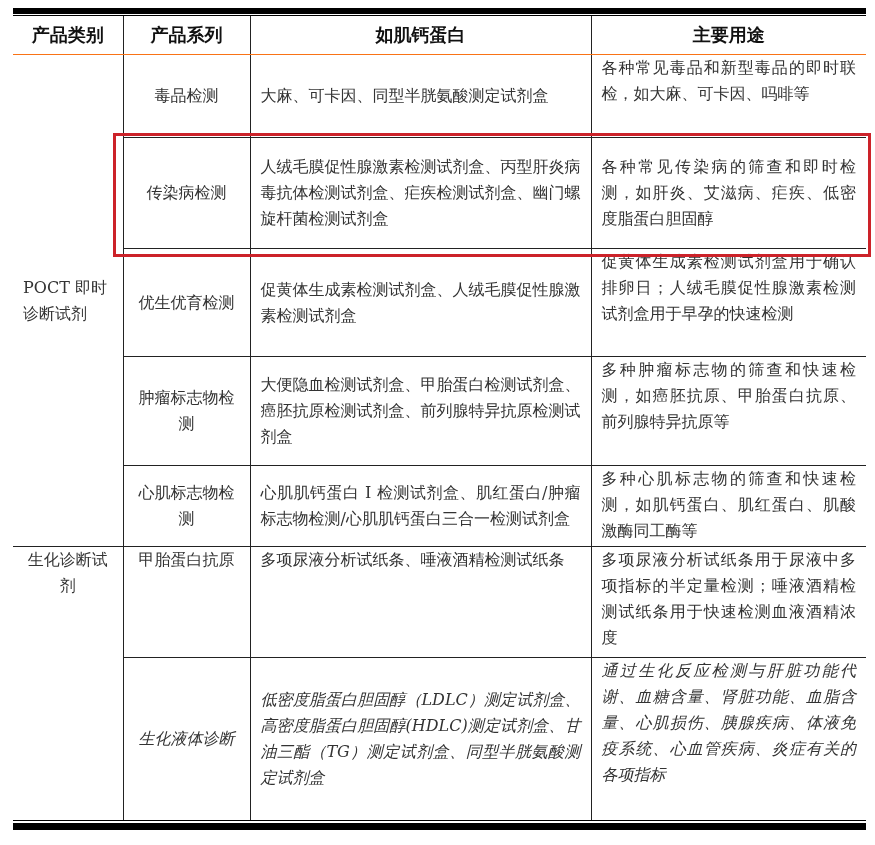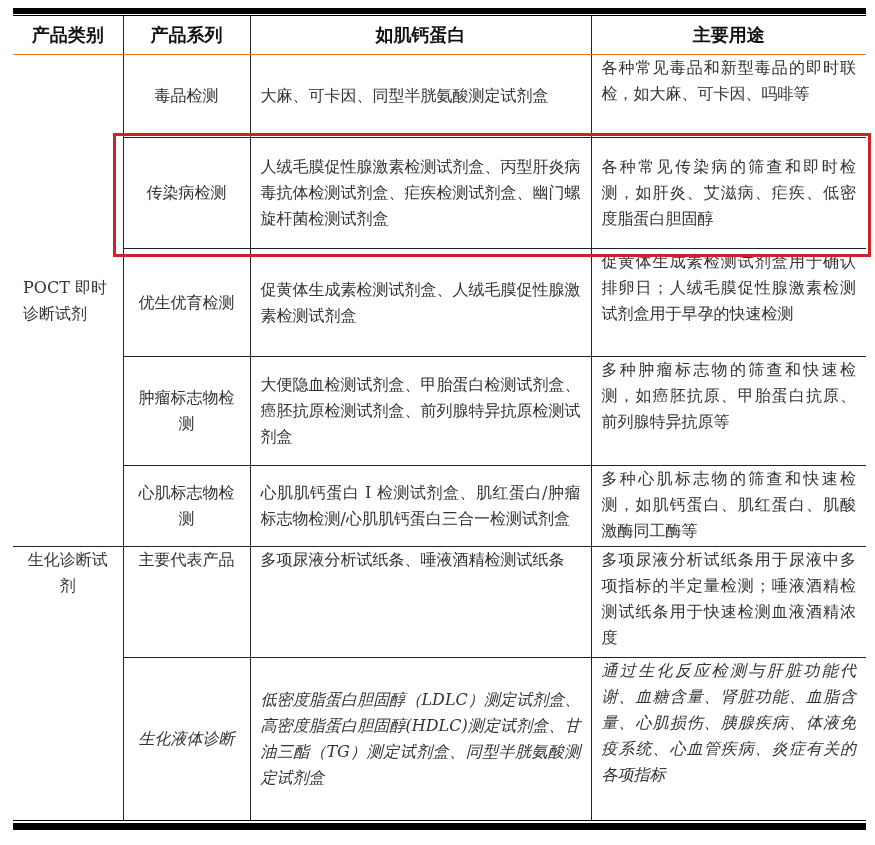--- a/index.html
+++ b/index.html
@@ -75,21 +75,21 @@
         <td class="prod">大便隐血检测试剂盒、甲胎蛋白检测试剂盒、癌胚抗原检测试剂盒、前列腺特异抗原检测试剂盒</td>
         <td class="use">多种肿瘤标志物的筛查和快速检测，如癌胚抗原、甲胎蛋白抗原、前列腺特异抗原等</td>
       </tr>
       <tr style="height:81px">
         <td class="series">心肌标志物检测</td>
         <td class="prod">心肌肌钙蛋白 I 检测试剂盒、肌红蛋白/肿瘤标志物检测/心肌肌钙蛋白三合一检测试剂盒</td>
         <td class="use">多种心肌标志物的筛查和快速检测，如肌钙蛋白、肌红蛋白、肌酸激酶同工酶等</td>
       </tr>
       <tr class="group-break" style="height:111px">
         <td class="cat left" rowspan="2">生化诊断试剂</td>
-        <td class="series" style="vertical-align:top">主要代表产品</td>
+        <td class="series" style="vertical-align:top">甲胎蛋白抗原</td>
         <td class="prod" style="vertical-align:top">多项尿液分析试纸条、唾液酒精检测试纸条</td>
         <td class="use">多项尿液分析试纸条用于尿液中多项指标的半定量检测；唾液酒精检测试纸条用于快速检测血液酒精浓度</td>
       </tr>
       <tr class="r-last" style="height:162px">
         <td class="series">生化液体诊断</td>
         <td class="prod">低密度脂蛋白胆固醇（LDLC）测定试剂盒、高密度脂蛋白胆固醇(HDLC)测定试剂盒、甘油三酯（TG）测定试剂盒、同型半胱氨酸测定试剂盒</td>
         <td class="use">通过生化反应检测与肝脏功能代谢、血糖含量、肾脏功能、血脂含量、心肌损伤、胰腺疾病、体液免疫系统、心血管疾病、炎症有关的各项指标</td>
       </tr>
     </tbody>
   </table>

